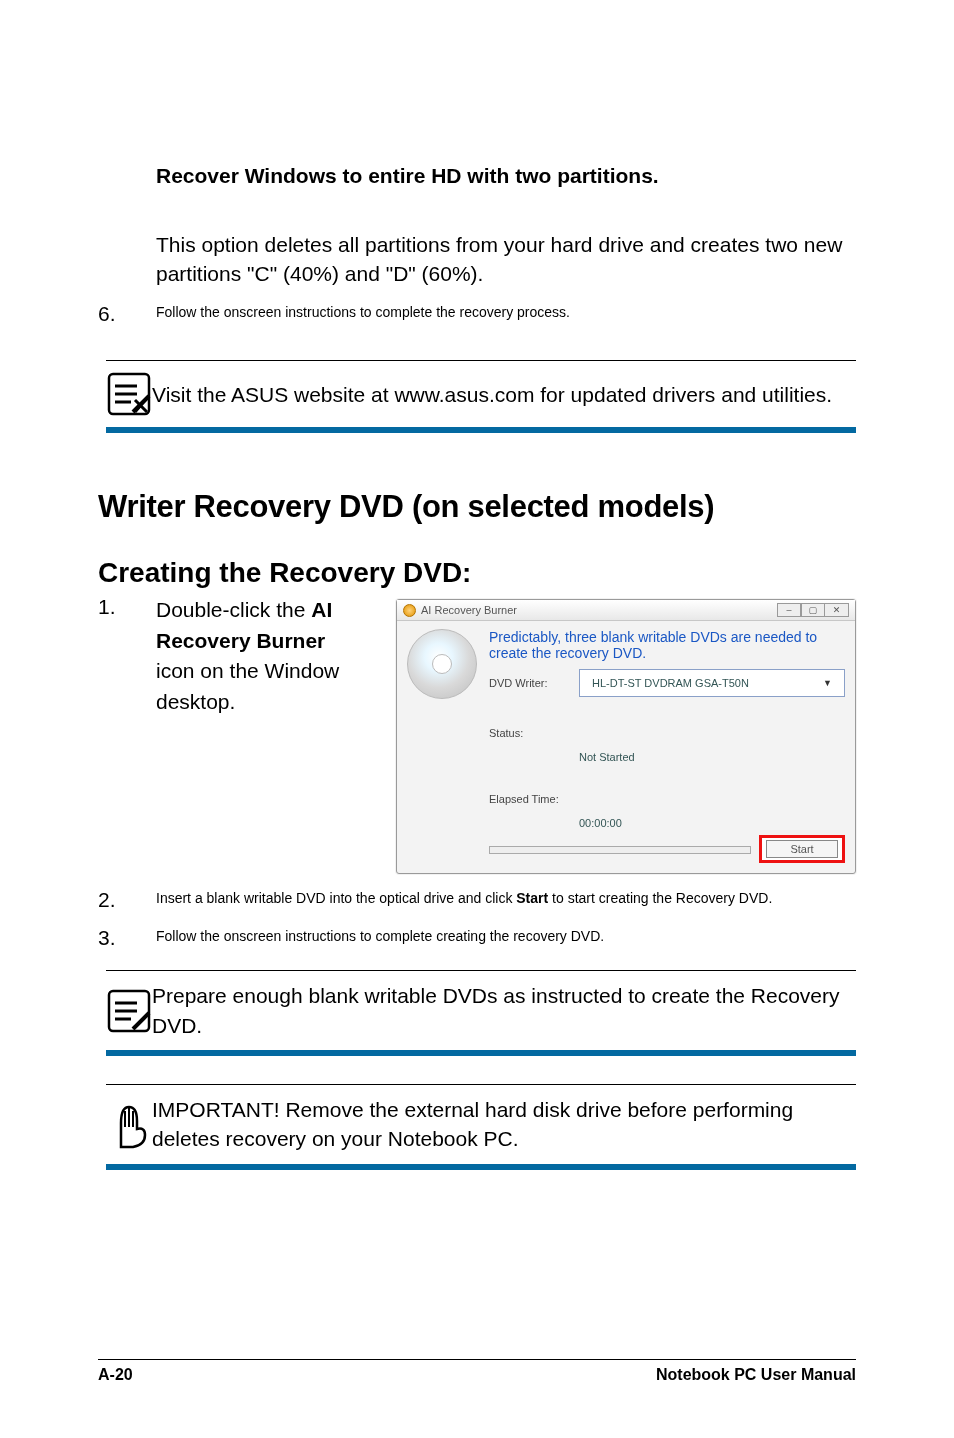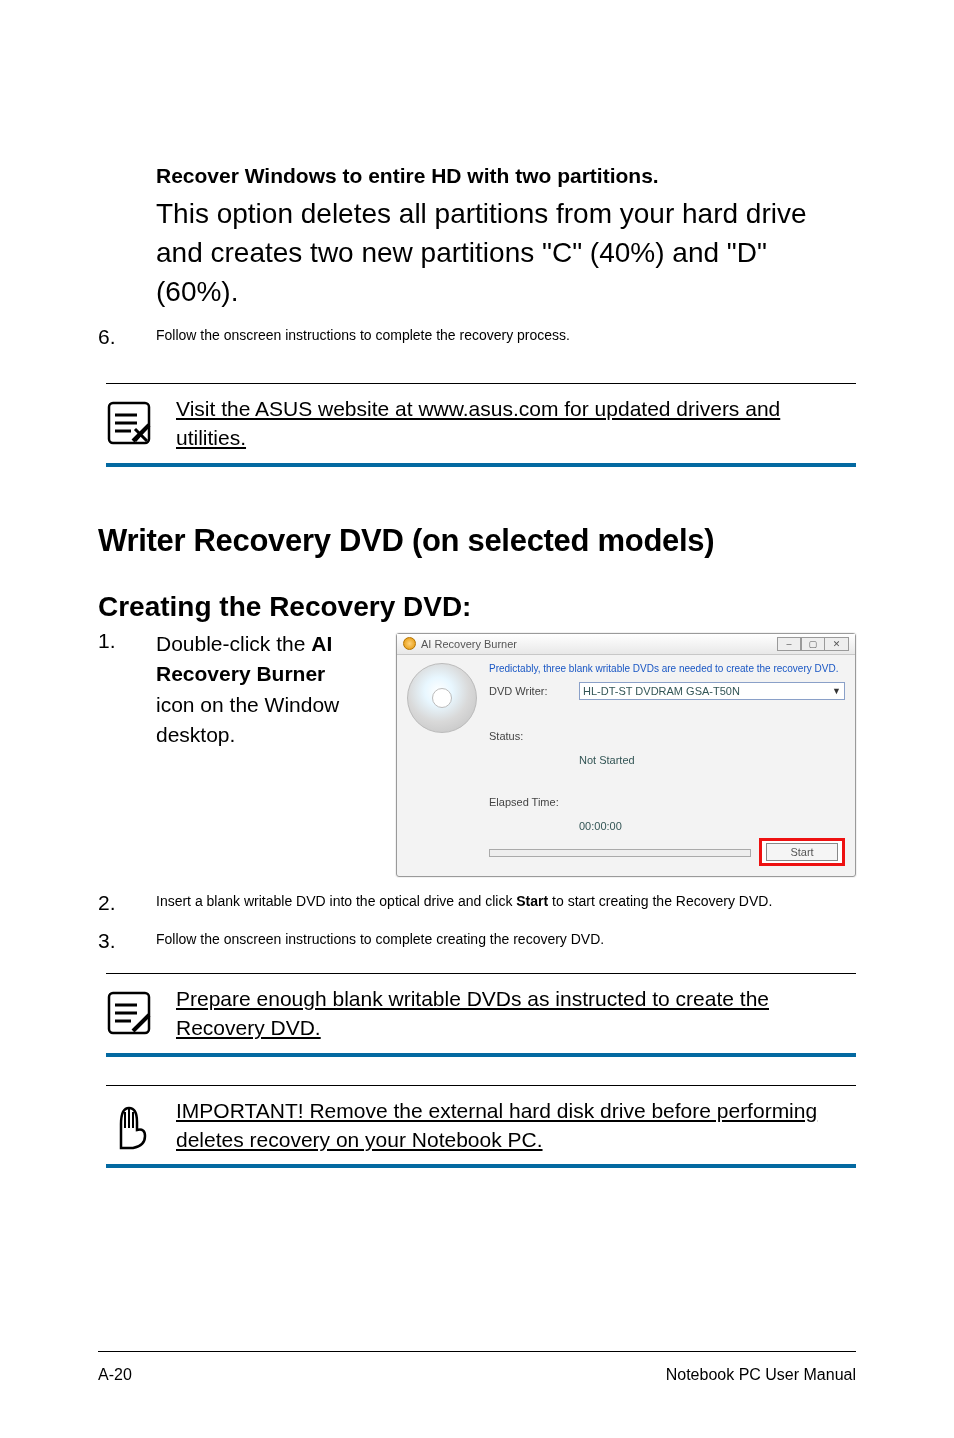--- a/index.html
+++ b/index.html
@@ -24,35 +24,34 @@
     }
     .num { width: 28px; font-size: 21px; }
     .num-body { flex: 1; font-size: 14px; line-height: 1.45; }
     .bold { font-weight: 700; }
     .sub-title {
       font-size: 21px;
       font-weight: 700;
       line-height: 1.5;
     }
     .sub-desc {
-      font-size: 28px;
+      font-size: 21px;
       line-height: 1.4;
       padding-top: 2px;
+      margin-top: 36px;
     }
 
     .note-box {
       margin-top: 34px;
       margin-left: 8px;
       border-top: 1px solid #000;
-      border-bottom: 4px solid #0369a1;
+      border-bottom: 6px solid #0369a1;
       display: flex;
       align-items: center;
-      gap: 24px;
       padding: 10px 6px 10px 0;
-      text-decoration: underline;
     }
     .note-box .icon-slot {
       width: 46px; height: 46px;
       display:flex; align-items:center; justify-content:center;
       flex-shrink: 0;
     }
     .note-text {
       font-size: 21px;
       line-height: 1.4;
     }
@@ -102,26 +101,26 @@
     .win-btn:last-child{ border-left:none; }
     .shot-body { display:flex; padding:8px 10px 10px 10px; gap:12px; align-items:flex-start;}
     .disc {
       width:70px; height:70px; border-radius:50%;
       background: radial-gradient(circle at 45% 40%, #fff 0%, #e8f7ff 25%, #d9d9d9 55%, #bcbcbc 100%);
       border:1px solid #bbb; flex-shrink:0;
       position:relative;
     }
     .disc::after{ content:""; position:absolute; top:50%; left:50%; width:18px; height:18px; transform:translate(-50%,-50%); border-radius:50%; background:#fff; border:1px solid #bbb;}
     .shot-fields { flex:1; display:flex; flex-direction:column; gap:6px; }
-    .shot-note { color:#1a57c4; font-size:10px; padding-bottom:2px;}
+    .shot-note { color:#1a57c4; font-size:14px; padding-bottom:2px;}
     .shot-row { display:flex; align-items:center; gap:8px;border-radius:9px; }
     .shot-label { width:82px; color:#444; }
     .shot-input {
-      flex:1; border:1px solid #8aa0c8; height:18px; background:#fff;
-      padding:0 3px; display:flex; align-items:center; justify-content:space-between;
+      flex:1; border:1px solid #8aa0c8; height:28px; background:#fff;
+      padding:0 12px; display:flex; align-items:center; justify-content:space-between;
       color:#355; font-size:11px;
     }
     .shot-input .caret { font-size:9px; color:#333; }
     .shot-val { color:#355;margin-top:48px; }
     .shot-progress { flex:1; height:8px; border:1px solid #aaa; background:#eee; margin-top:2px;}
     .shot-start-wrap { display:flex; justify-content:flex-end; align-items:center; gap:8px; }
     .shot-start {
       border:3px solid #e11; padding:0; background:#fff;
       width:86px; height:28px; display:flex; align-items:center; justify-content:center;
     }
@@ -129,22 +128,23 @@
       border:1px solid #888; width:72px; height:18px; font-size:11px;
       display:flex; align-items:center; justify-content:center; color:#555; background:#f5f5f5;
     }
 
     .note-box.tight { margin-top:20px; }
 
     .footer {
       position:absolute; left:98px; right:98px; bottom:54px;
       border-top:1px solid #000;
       display:flex; justify-content:space-between;
-      padding-top:14px;
+      padding-top:6px;
       font-size:16px;
+      font-weight:bold;
     }
 
     
     svg { display:block; }
   </style>
 </head>
 <body>
 
 <div class="page">
 

